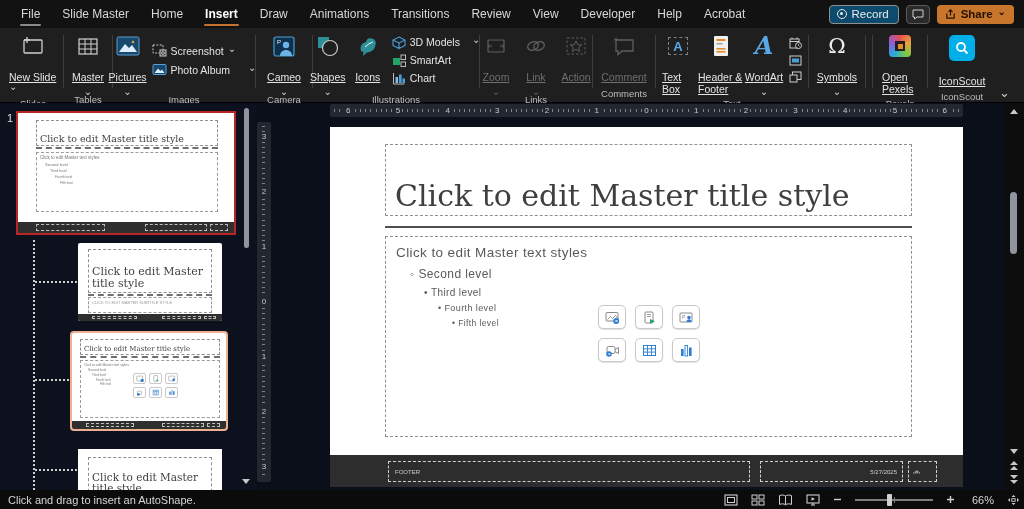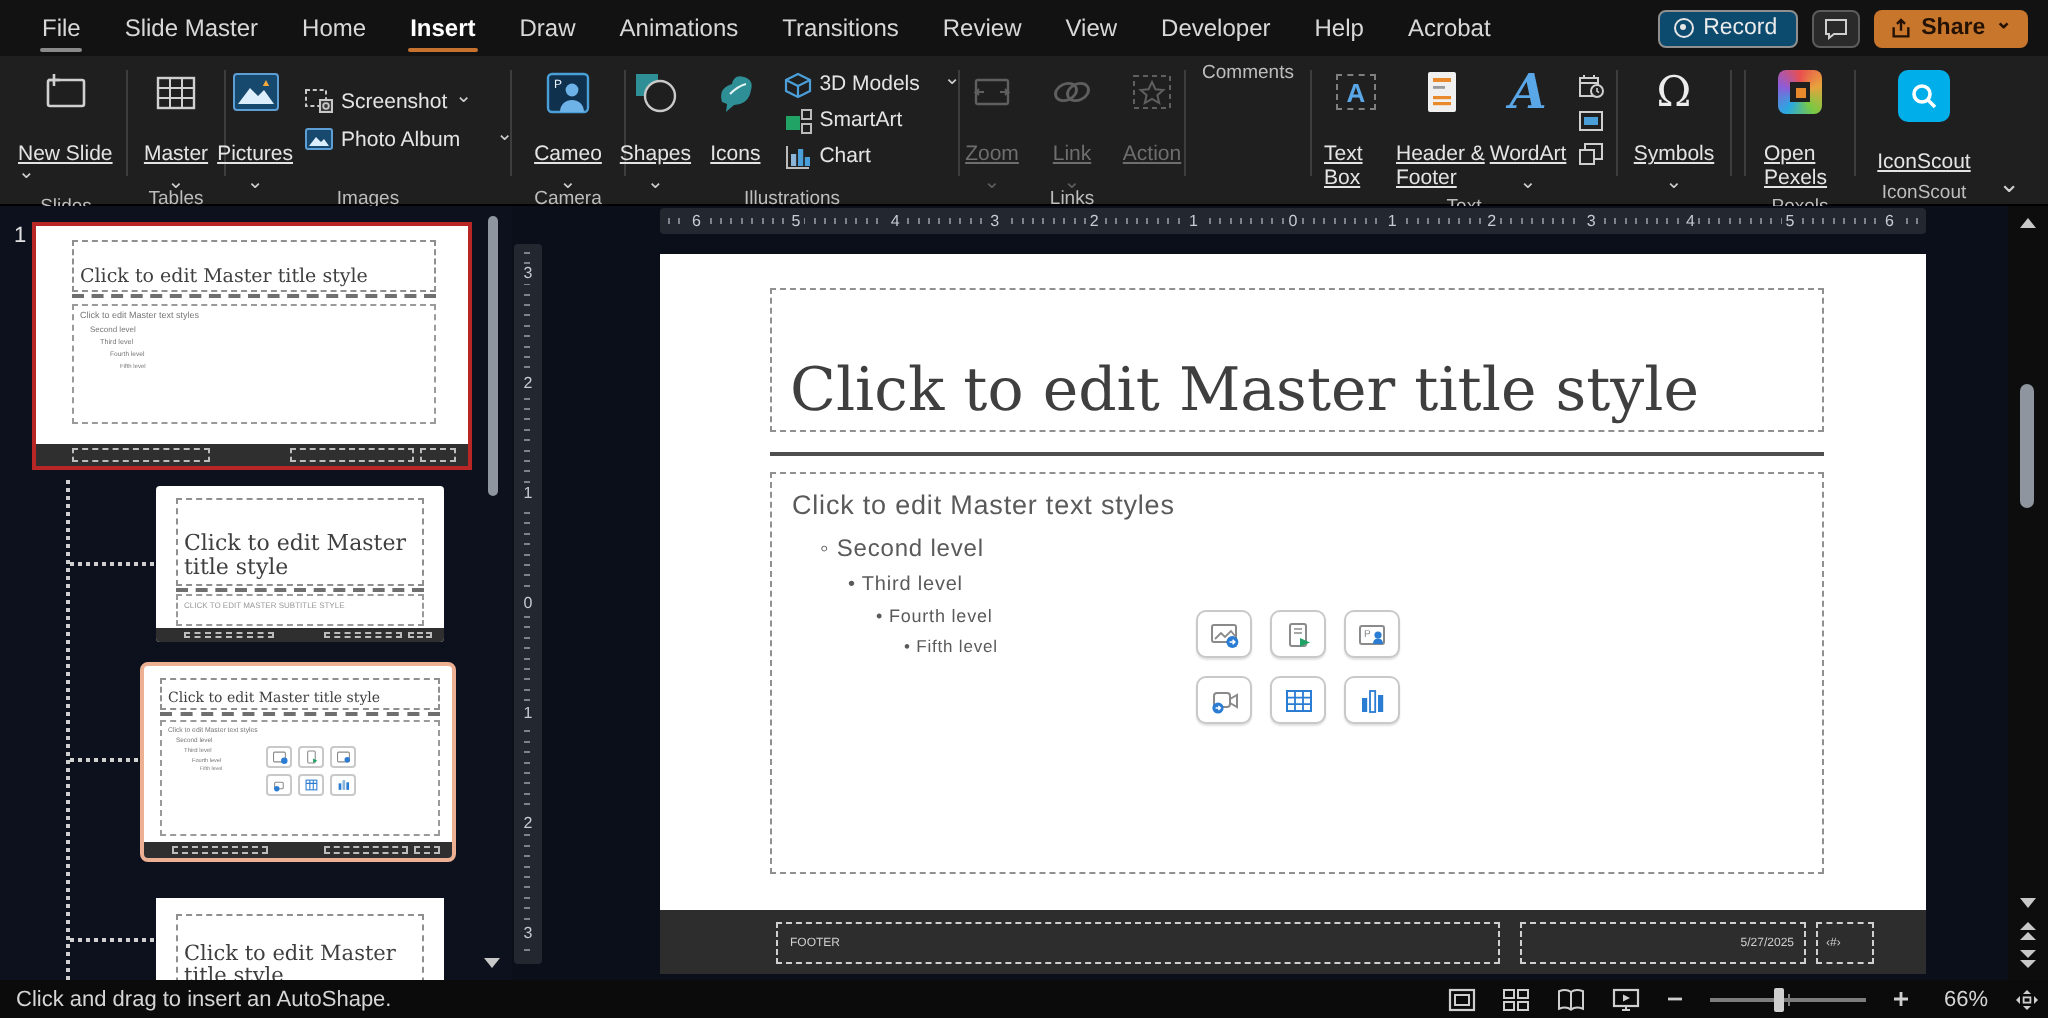--- a/index.html
+++ b/index.html
@@ -332,20 +332,31 @@
             </svg>
         </span>
         <span class="bl"><span>Action</span></span>
       </div>
     </div>
     <div class="rg-label">Links</div>
   </div>
   <div class="rdiv"></div>
 
   <div class="rgroup" style="width:56px">
+    <div class="rg-content">
+      <div class="bigbtn disabled">
+        <span class="bicon">
+          <svg width="26" height="22" viewBox="0 0 26 22">
+              <path d="M5 5 h17 v11 h-11 l-4 3.5 v-3.5 h-2 Z" fill="none" stroke="#5f5f5f" stroke-width="1.3"></path>
+              <path d="M5 5 v-2.5 M2.8 4.8 h4.5" stroke="#5f5f5f" stroke-width="1.1"></path>
+            </svg>
+        </span>
+        <span class="bl"><span>Comment</span></span>
+      </div>
+    </div>
     <div class="rg-label">Comments</div>
   </div>
   <div class="rdiv"></div>
 
   <div class="rgroup" style="width:146px">
     <div class="rg-content">
       <div class="bigbtn">
         <span class="bicon">
             <span class="textbox-a"></span>
           </span>

